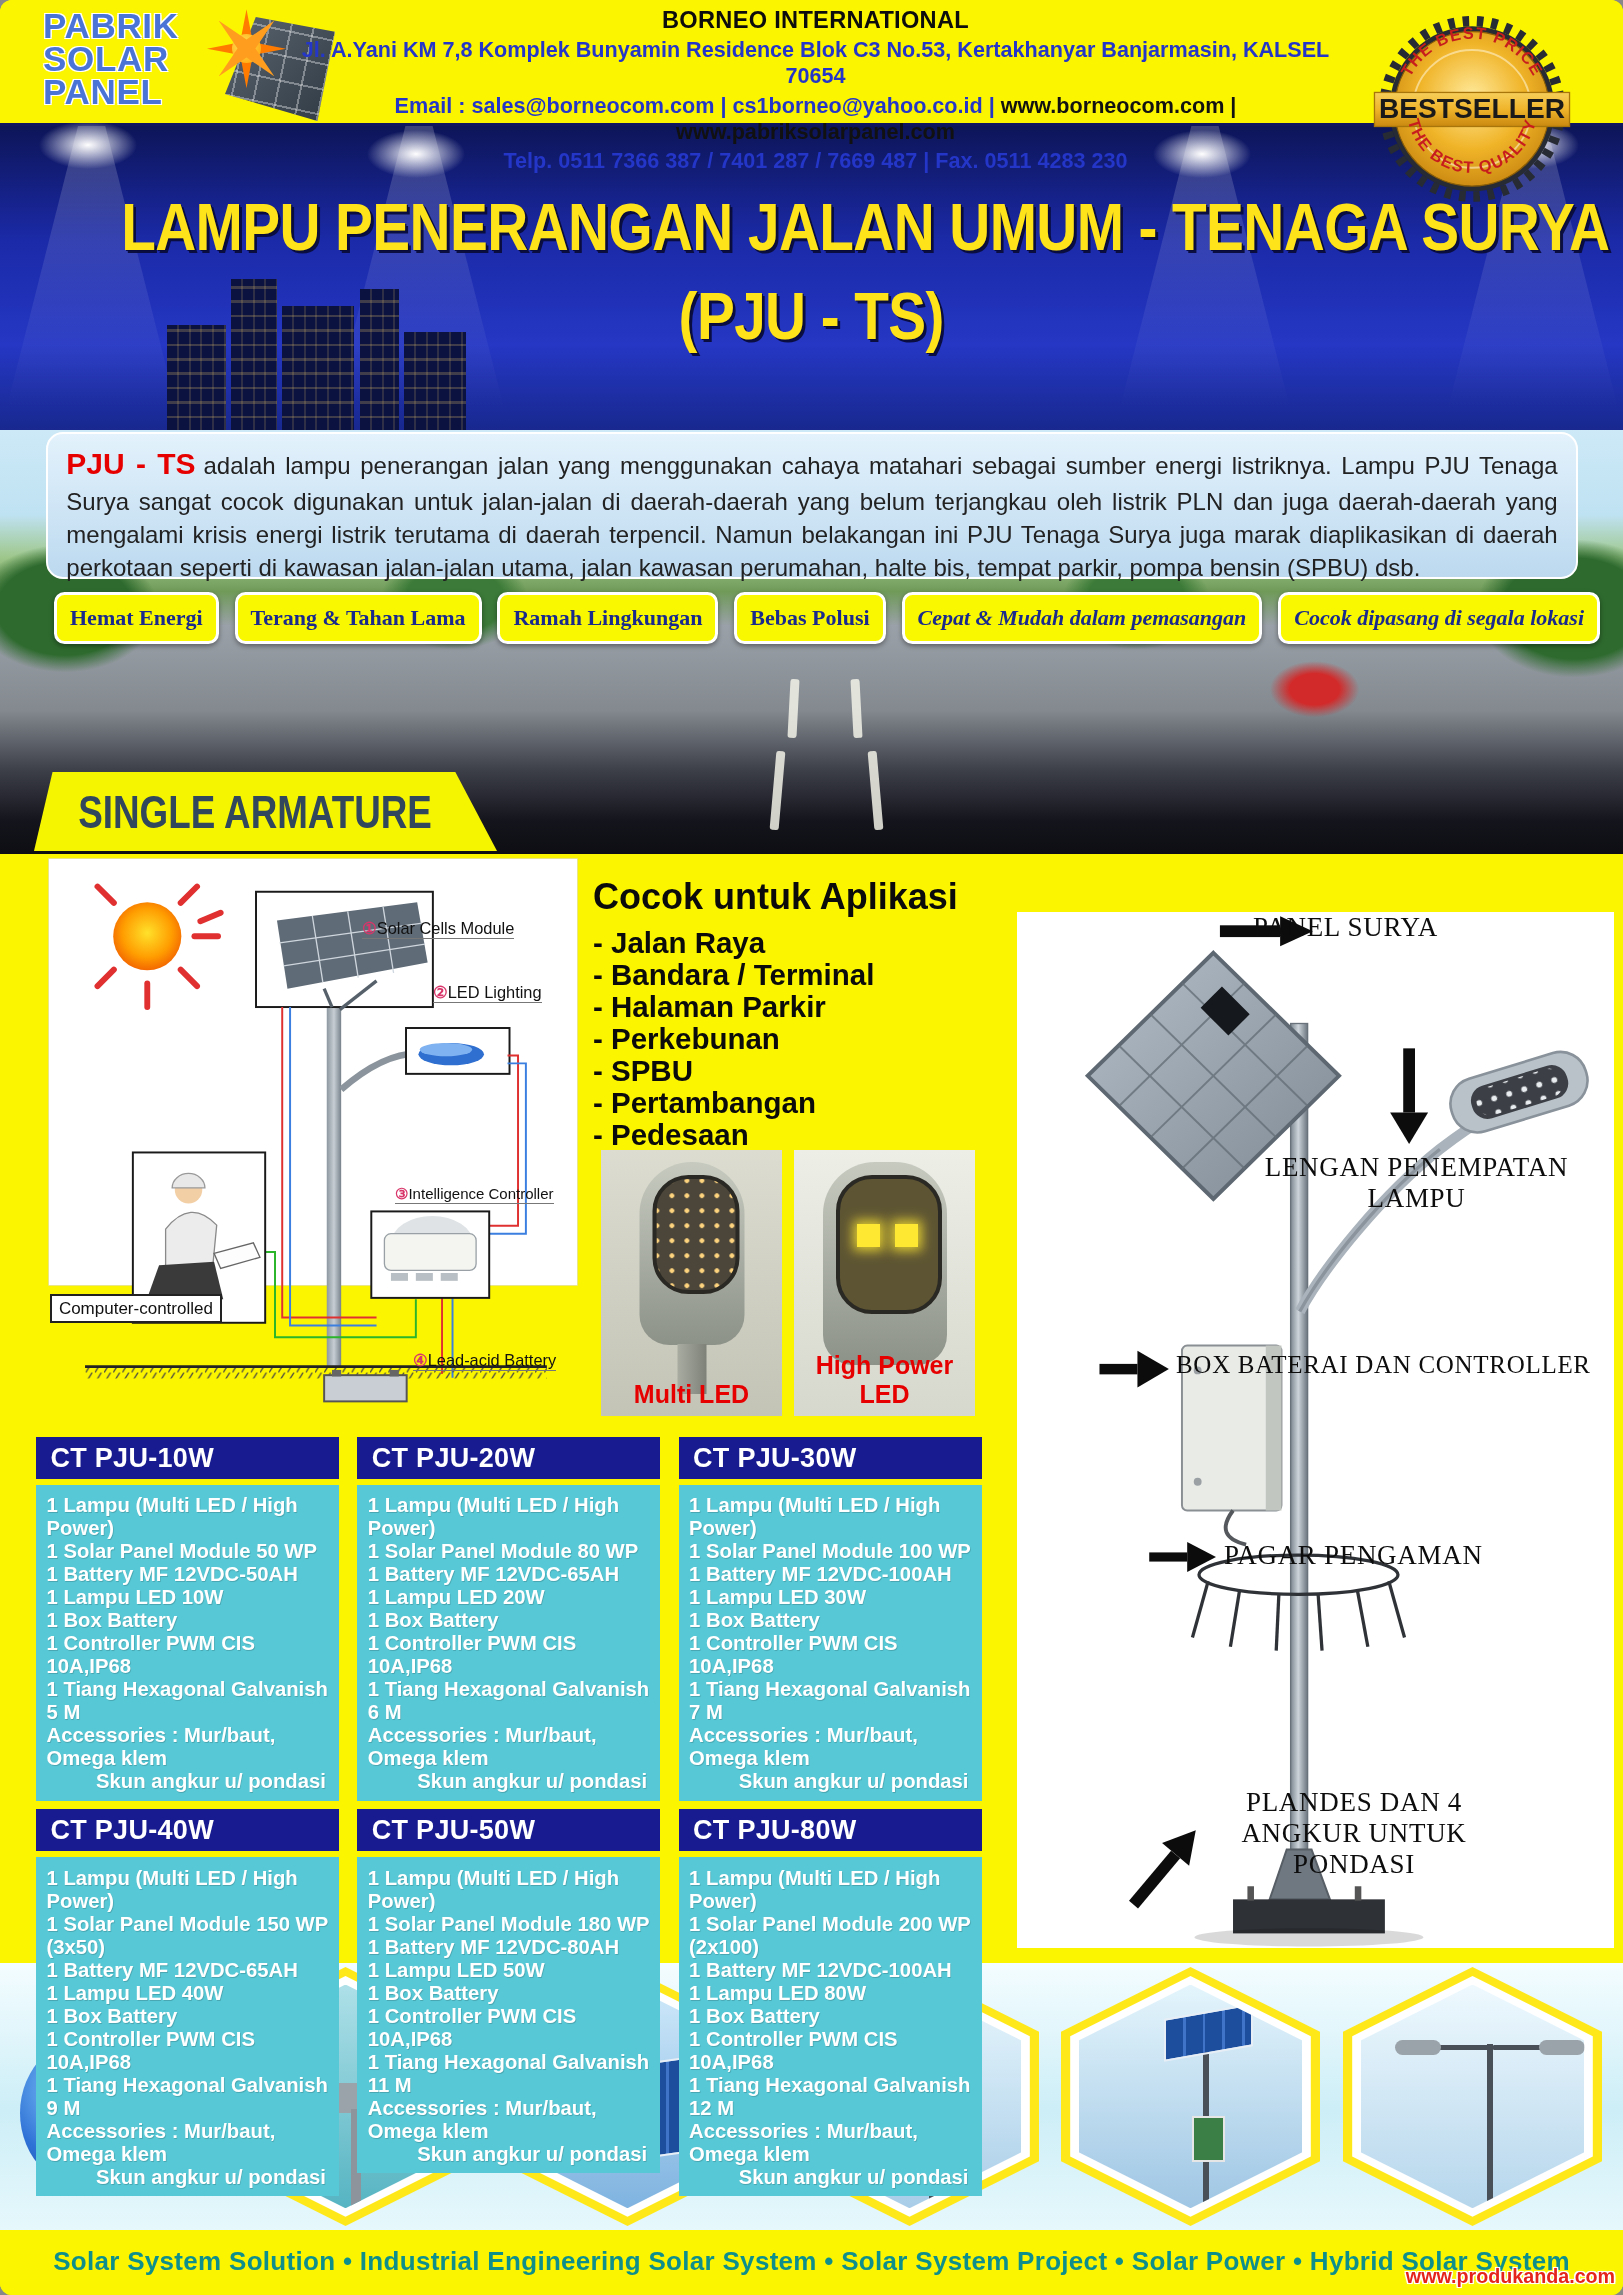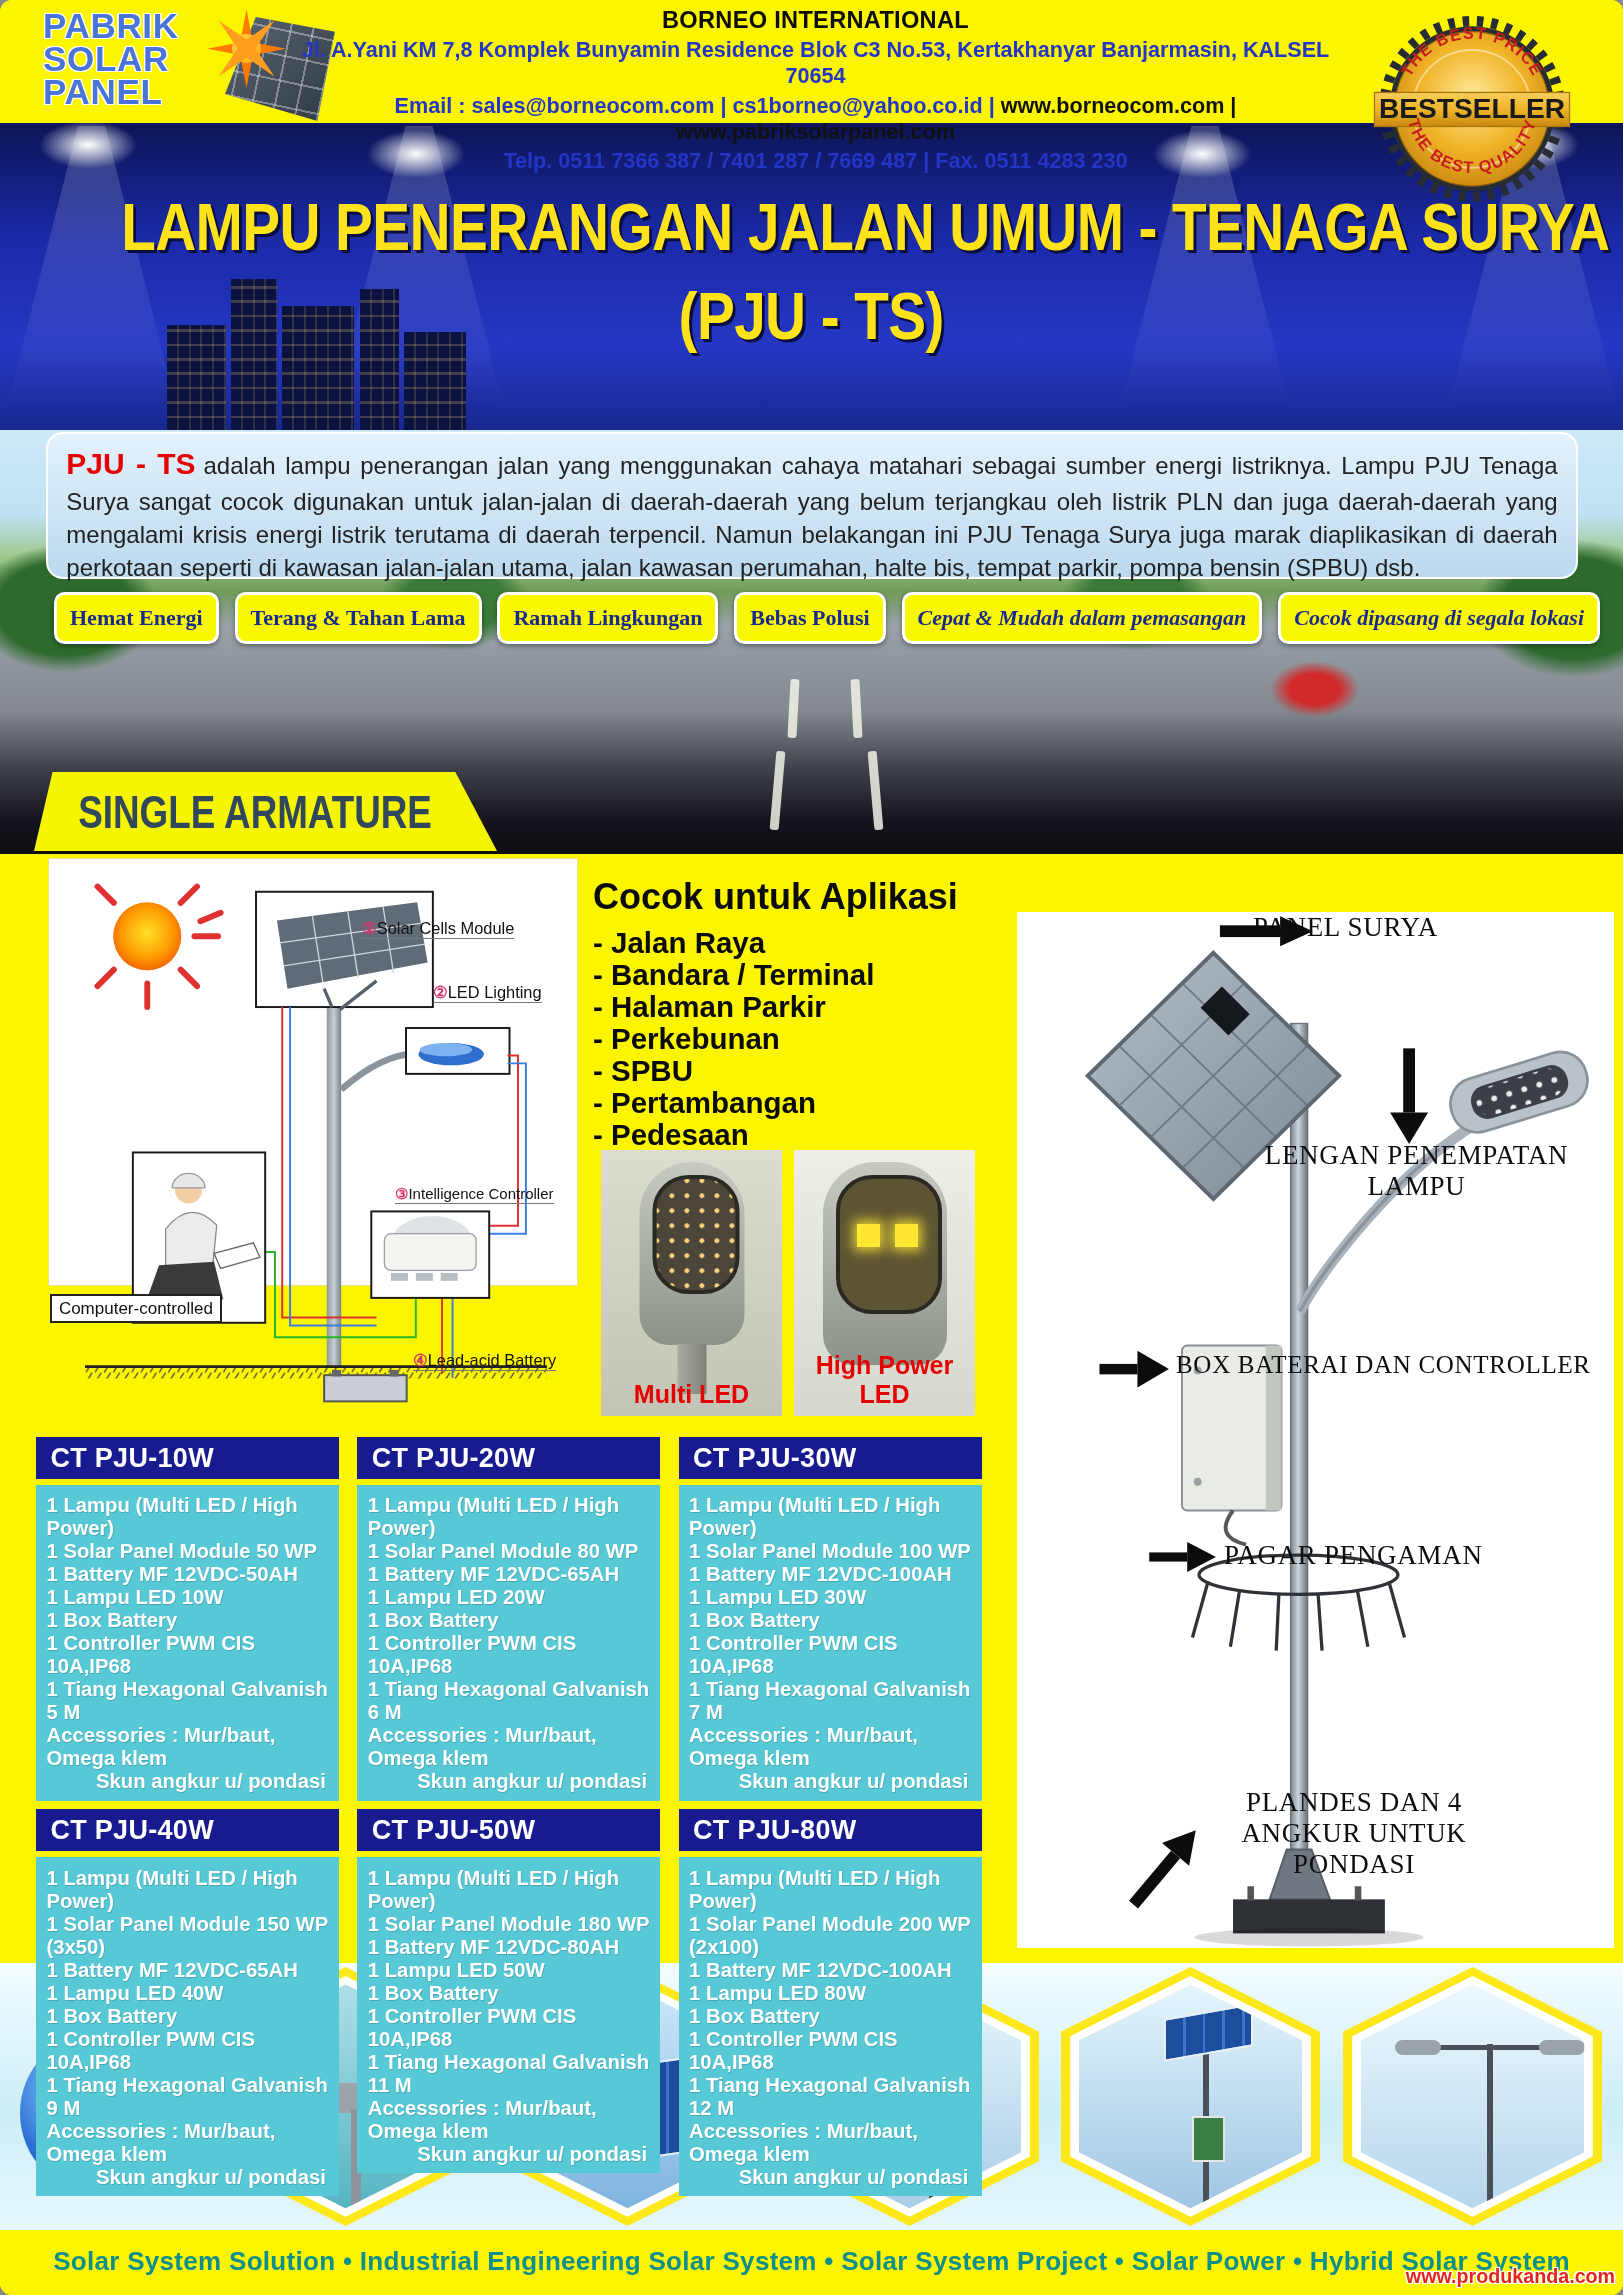--- a/index.html
+++ b/index.html
@@ -486,21 +486,21 @@
             <polygon points="184,670 184,726 232,698"></polygon>
           <rect x="202" y="978" width="58" height="14"></rect>
             <polygon points="260,962 260,1008 304,985"></polygon>
           <g transform="translate(178,1516) rotate(-50)">
               <rect x="0" y="-9" width="100" height="18"></rect>
               <polygon points="100,-27 100,27 148,0"></polygon>
             </g>
         </g>
       </svg>
       <div class="plabel" style="left:236px;top:0px;white-space:nowrap;">PANEL SURYA</div>
-      <div class="plabel center" style="left:216px;top:228px;width:367px;">LENGAN PENEMPATAN LAMPU</div>
+      <div class="plabel center" style="left:216px;top:240px;width:367px;">LENGAN PENEMPATAN LAMPU</div>
       <div class="plabel" style="left:159px;top:439px;white-space:nowrap;font-size:25px;">BOX BATERAI DAN CONTROLLER</div>
       <div class="plabel" style="left:207px;top:628px;white-space:nowrap;">PAGAR PENGAMAN</div>
       <div class="plabel center" style="left:183px;top:875px;width:308px;">PLANDES DAN 4 ANGKUR UNTUK PONDASI</div>
     </div>
 
     <div class="tables">
 
       <div class="ptable">
         <div class="phead">CT PJU-10W</div>
         <div class="pbody">

